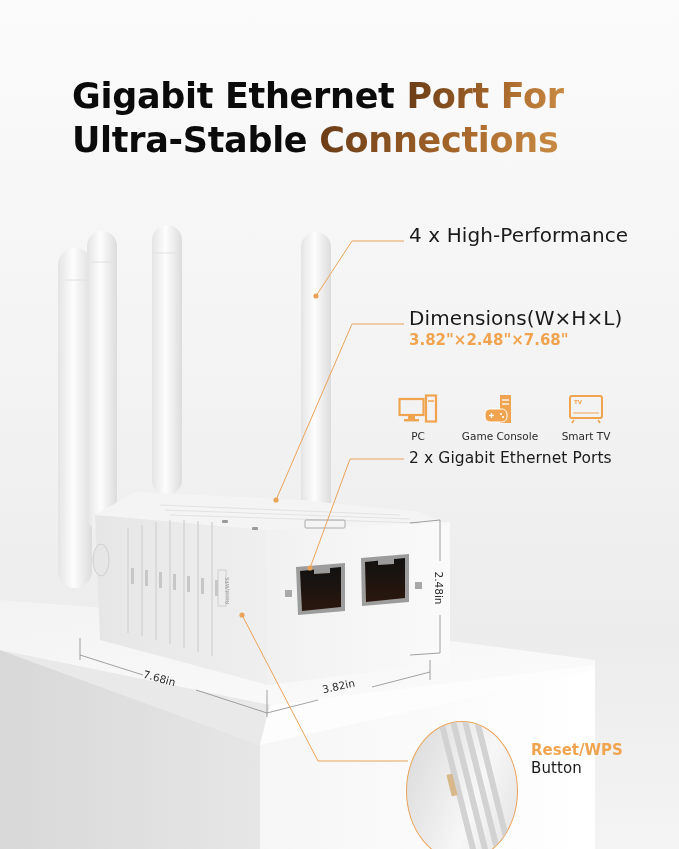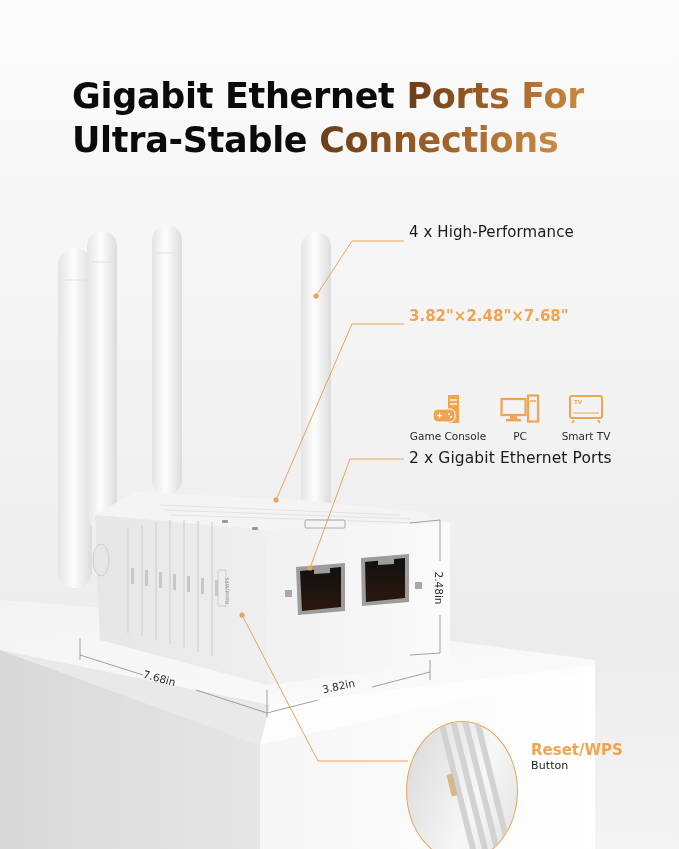--- a/index.html
+++ b/index.html
@@ -18,29 +18,29 @@
       font-size: 35px; line-height: 44px; letter-spacing: -0.3px;
       color: #0b0b0b;
     }
     .title .accent {
       background: linear-gradient(90deg, #6b3d17 0%, #a8682c 60%, #c98a43 100%);
       -webkit-background-clip: text; background-clip: text; color: transparent;
     }
 
     
     .callout { position: absolute; font-family: "DejaVu Sans", sans-serif; }
-    .callout .line1 { font-size: 15px; color: #1a1a1a; white-space: nowrap; letter-spacing: 0.1px; }
+    .callout .line1 { font-size: 20px; color: #1a1a1a; white-space: nowrap; letter-spacing: 0.1px; }
     .callout .line2 { font-size: 15px; font-weight: bold; color: #f0a450; white-space: nowrap; margin-top: 1px; }
     .c-antenna { left: 409px; top: 223px; }
     .c-dims    { left: 409px; top: 306px; }
     .c-ports   { left: 409px; top: 449px; text-align: center; }
     .c-ports .line1 { font-size: 15.5px; }
     .c-reset   { left: 531px; top: 741px; }
     .c-reset .line2 { margin-top: 0; font-size: 15px; }
-    .c-reset .line1 { font-size: 11px; }
+    .c-reset .line1 { font-size: 15px; }
 
     
     .devices { position: absolute; left: 392px; top: 394px; display: flex; }
     .device { display: flex; flex-direction: column; align-items: center; }
     .device svg { display: block; }
     .device .lbl { font-size: 10.5px; color: #2a2a2a; margin-top: 6px; white-space: nowrap; }
     .dev-pc { width: 52px; }
     .dev-game { width: 92px; margin-left: 10px; }
     .dev-tv { width: 60px; margin-left: 10px; }
 
@@ -55,21 +55,21 @@
     .magnifier .btn { position: absolute; left: 42px; top: 52px; width: 6px; height: 22px; background: #d8b88a; transform: rotate(-14deg); border-radius: 1px; }
 
     .dim-label { position: absolute; font-size: 10.5px; color: #2b2b2b; white-space: nowrap; }
   </style>
 </head>
 <body>
 
 <div class="stage">
 
   <h1 class="title">
-    <span>Gigabit Ethernet </span><span class="accent">Ports For</span><br>
+    <span>Gigabit Ethernet </span><span class="accent">Port For</span><br>
     <span>Ultra-Stable </span><span class="accent">Connections</span>
   </h1>
 
   <svg width="679" height="849" viewBox="0 0 679 849" style="position:absolute;left:0;top:0;">
     <defs>
       <linearGradient id="antG" x1="0" x2="1" y1="0" y2="0">
         <stop offset="0" stop-color="#e4e4e4"></stop>
         <stop offset="0.45" stop-color="#fdfdfd"></stop>
         <stop offset="1" stop-color="#dcdcdc"></stop>
       </linearGradient>
@@ -213,47 +213,48 @@
     <div class="ridge" style="left:74px;"></div>
     <div class="ridge" style="left:86px;"></div>
     <div class="btn"></div>
   </div>
 
   <div class="callout c-antenna">
     <div class="line1">4 x High-Performance</div>
   </div>
 
   <div class="callout c-dims">
+    <div class="line1">Dimensions(W×H×L)</div>
     <div class="line2">3.82"×2.48"×7.68"</div>
   </div>
 
   <div class="devices">
+    <div class="device dev-pc">
+      <svg width="40" height="30" viewBox="0 0 40 30">
+        <rect x="1.5" y="5" width="24" height="16" fill="none" stroke="#f0a450" stroke-width="2.2"></rect>
+        <rect x="10" y="21" width="7" height="4" fill="#f0a450"></rect>
+        <rect x="6" y="25" width="15" height="2.4" fill="#f0a450"></rect>
+        <rect x="28" y="1.5" width="10" height="26" fill="none" stroke="#f0a450" stroke-width="2.2"></rect>
+        <line x1="30" y1="7" x2="36" y2="7" stroke="#f0a450" stroke-width="1.5"></line>
+      </svg>
+      <span class="lbl">PC</span>
+    </div>
     <div class="device dev-game">
       <svg width="40" height="30" viewBox="0 0 40 30">
         <rect x="20" y="1" width="11" height="28" fill="#f0a450"></rect>
         <line x1="22" y1="6" x2="29" y2="6" stroke="#fff" stroke-width="1.3"></line>
         <line x1="22" y1="10" x2="29" y2="10" stroke="#fff" stroke-width="1.3"></line>
         <rect x="5" y="15" width="22" height="13" rx="5" fill="#f0a450" stroke="#fff" stroke-width="1"></rect>
         <line x1="9" y1="21.5" x2="14" y2="21.5" stroke="#fff" stroke-width="1.3"></line>
         <line x1="11.5" y1="19" x2="11.5" y2="24" stroke="#fff" stroke-width="1.3"></line>
         <circle cx="21" cy="20" r="1.1" fill="#fff"></circle>
         <circle cx="23" cy="23" r="1.1" fill="#fff"></circle>
       </svg>
       <span class="lbl">Game Console</span>
     </div>
-    <div class="device dev-pc">
-      <svg width="40" height="30" viewBox="0 0 40 30">
-        <rect x="1.5" y="5" width="24" height="16" fill="none" stroke="#f0a450" stroke-width="2.2"></rect>
-        <rect x="10" y="21" width="7" height="4" fill="#f0a450"></rect>
-        <rect x="6" y="25" width="15" height="2.4" fill="#f0a450"></rect>
-        <rect x="28" y="1.5" width="10" height="26" fill="none" stroke="#f0a450" stroke-width="2.2"></rect>
-        <line x1="30" y1="7" x2="36" y2="7" stroke="#f0a450" stroke-width="1.5"></line>
-      </svg>
-      <span class="lbl">PC</span>
-    </div>
     <div class="device dev-tv">
       <svg width="40" height="30" viewBox="0 0 40 30">
         <rect x="4" y="2" width="32" height="22" rx="2" fill="none" stroke="#f0a450" stroke-width="2"></rect>
         <line x1="8" y1="26" x2="6" y2="29" stroke="#f0a450" stroke-width="1.6"></line>
         <line x1="32" y1="26" x2="34" y2="29" stroke="#f0a450" stroke-width="1.6"></line>
         <line x1="7" y1="19" x2="33" y2="19" stroke="#f0a450" stroke-width="1"></line>
         <text x="8" y="10" font-size="5.5" fill="#f0a450" font-family="DejaVu Sans, sans-serif" font-weight="bold">TV</text>
       </svg>
       <span class="lbl">Smart TV</span>
     </div>

